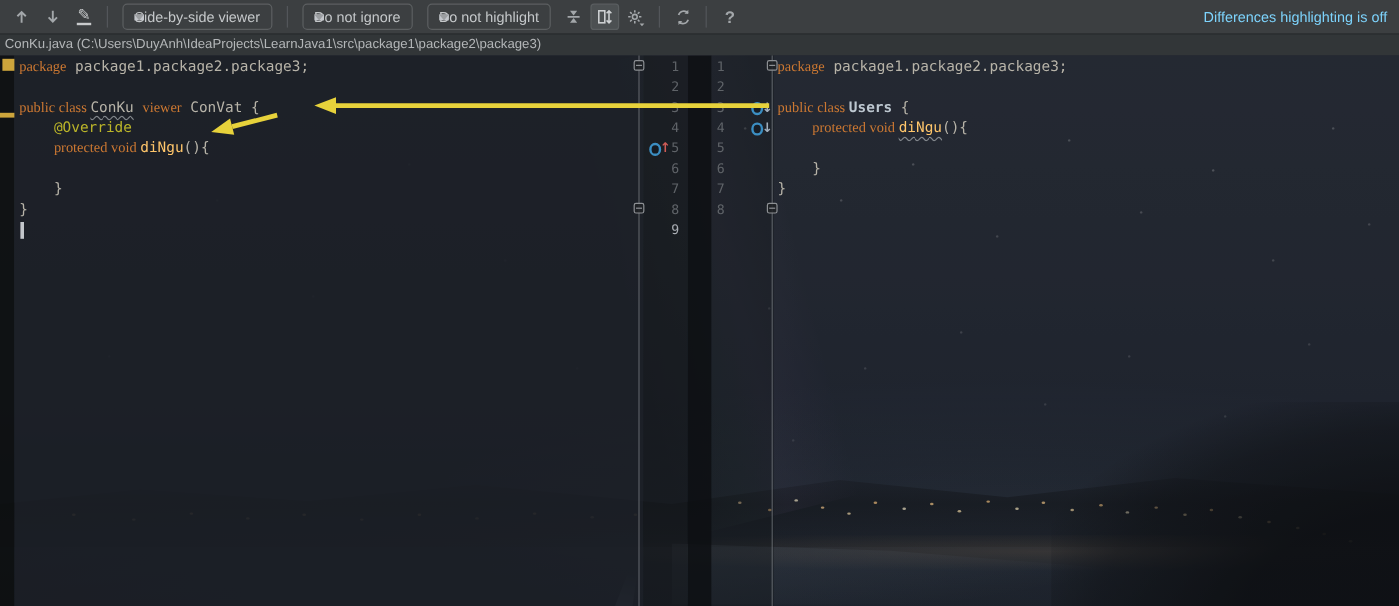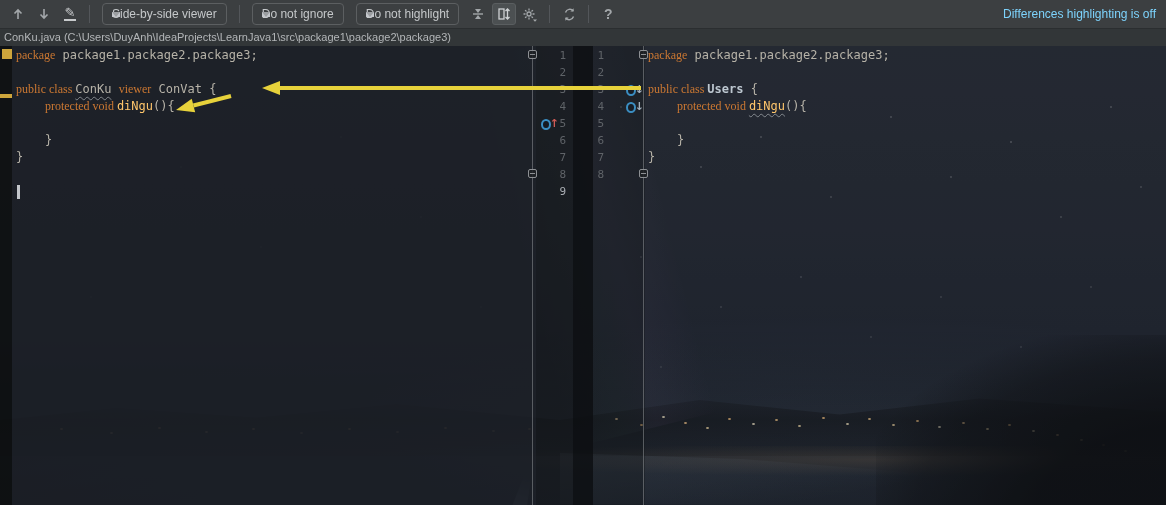--- a/index.html
+++ b/index.html
@@ -223,20 +223,21 @@
     <div class="band b-rgut"></div>
     <div class="band b-rcode"></div>
 
     <div class="foldline" style="left:532px"></div>
     <div class="foldline" style="left:643px"></div>
 
     <div id="left-code" class="code left-code">
         <div class="code-line"><span class="tok kw">package</span><span class="tok pl"> package1.package2.package3;</span></div>
         <div class="code-line"></div>
         <div class="code-line"><span class="tok kw">public class </span><span class="tok pl typo">ConKu</span><span class="tok pl"> </span><span class="tok kw">viewer</span><span class="tok pl"> ConVat {</span></div>
+        <div class="code-line"><span class="tok pl">    </span><span class="tok ann">@Override</span></div>
         <div class="code-line"><span class="tok pl">    </span><span class="tok kw">protected void </span><span class="tok fn">diNgu</span><span class="tok pl">(){</span></div>
         <div class="code-line"></div>
         <div class="code-line"><span class="tok pl">    }</span></div>
         <div class="code-line"><span class="tok pl">}</span></div>
         <div class="code-line"></div>
       </div>
     <div id="right-code" class="code right-code">
         <div class="code-line"><span class="tok kw">package</span><span class="tok pl"> package1.package2.package3;</span></div>
         <div class="code-line"></div>
         <div class="code-line"><span class="tok kw">public class </span><span class="tok cls">Users</span><span class="tok pl"> {</span></div>

